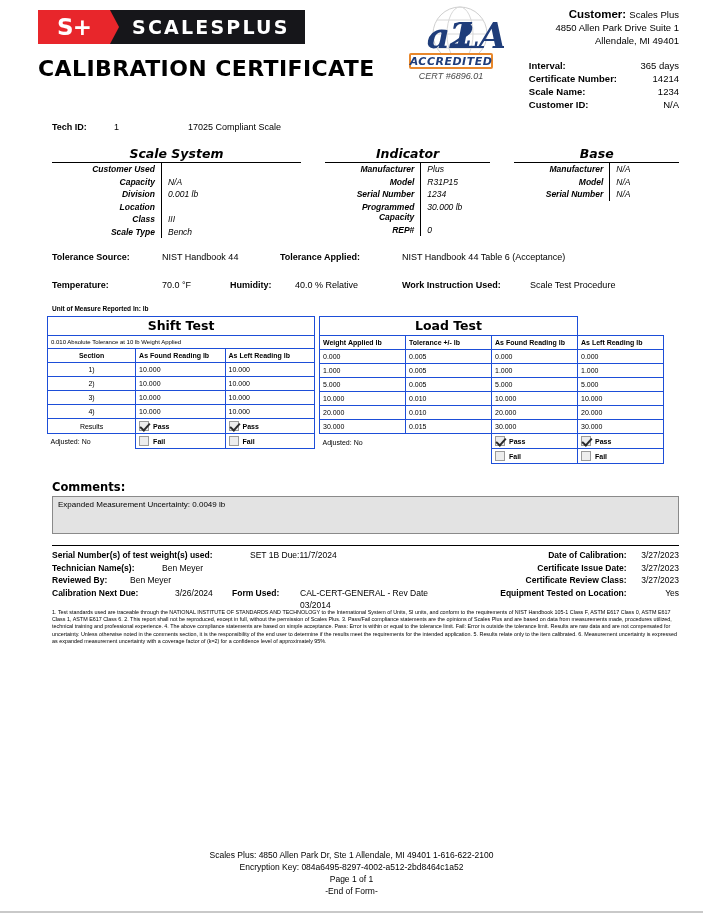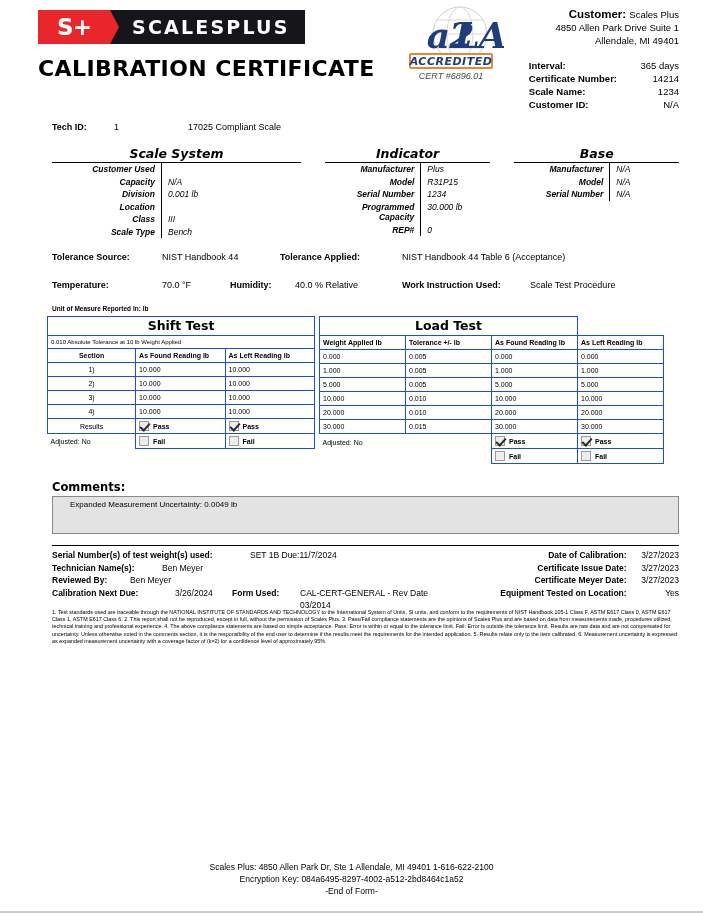--- a/index.html
+++ b/index.html
@@ -226,21 +226,21 @@
     font-size: 11.5px;
     font-weight: bold;
     font-family: "DejaVu Sans", sans-serif;
   }
   .comments-box {
     margin: 0 24px 0 52px;
     border: 1px solid #8a8a8a;
     background: #e3e3e3;
     height: 38px;
     font-size: 8px;
-    padding: 3px 17px;
+    padding: 3px 5px;
   }
 
   
   .sign {
     position: relative;
     margin: 11px 24px 0 52px;
     font-size: 8.5px;
     line-height: 12.5px;
     padding-top: 3px;
     border-top: 1.2px solid #000;
@@ -617,32 +617,33 @@
     <div class="sign-right">
       <div class="sr">
         <span class="bold">Date of Calibration:</span>
         <span class="v">3/27/2023</span>
       </div>
       <div class="sr">
         <span class="bold">Certificate Issue Date:</span>
         <span class="v">3/27/2023</span>
       </div>
       <div class="sr">
-        <span class="bold">Certificate Meyer Date:</span>
+        <span class="bold">Certificate Review Class:</span>
         <span class="v">3/27/2023</span>
       </div>
       <div class="sr">
         <span class="bold">Equipment Tested on Location:</span>
         <span class="v">Yes</span>
       </div>
     </div>
   </div>
 
   <div class="fine">1. Test standards used are traceable through the NATIONAL INSTITUTE OF STANDARDS AND TECHNOLOGY to the International System of Units, SI units, and conform to the requirements of NIST Handbook 105-1 Class F, ASTM E617 Class 0, ASTM E617 Class 1, ASTM E617 Class 6. 2. This report shall not be reproduced, except in full, without the permission of Scales Plus. 3. Pass/Fail compliance statements are the opinions of Scales Plus and are based on data from measurements made, procedures utilized, technical training and professional experience. 4. The above compliance statements are based on simple acceptance. Pass: Error is within or equal to the tolerance limit. Fail: Error is outside the tolerance limit. Results are raw data and are not compensated for uncertainty. Unless otherwise noted in the comments section, it is the responsibility of the end user to determine if the results meet the requirements for the intended application. 5. Results relate only to the item calibrated. 6. Measurement uncertainty is expressed as expanded measurement uncertainty with a coverage factor of (k=2) for a confidence level of approximately 95%.</div>
 
   <div class="footer">
     <div>Scales Plus: 4850 Allen Park Dr, Ste 1 Allendale, MI 49401 1-616-622-2100</div>
     <div>Encryption Key: 084a6495-8297-4002-a512-2bd8464c1a52</div>
+    <div>Page 1 of 1</div>
     <div>-End of Form-</div>
   </div>
 
   <div class="page-border-bottom"></div>
 </div>
 
 </body></html>

